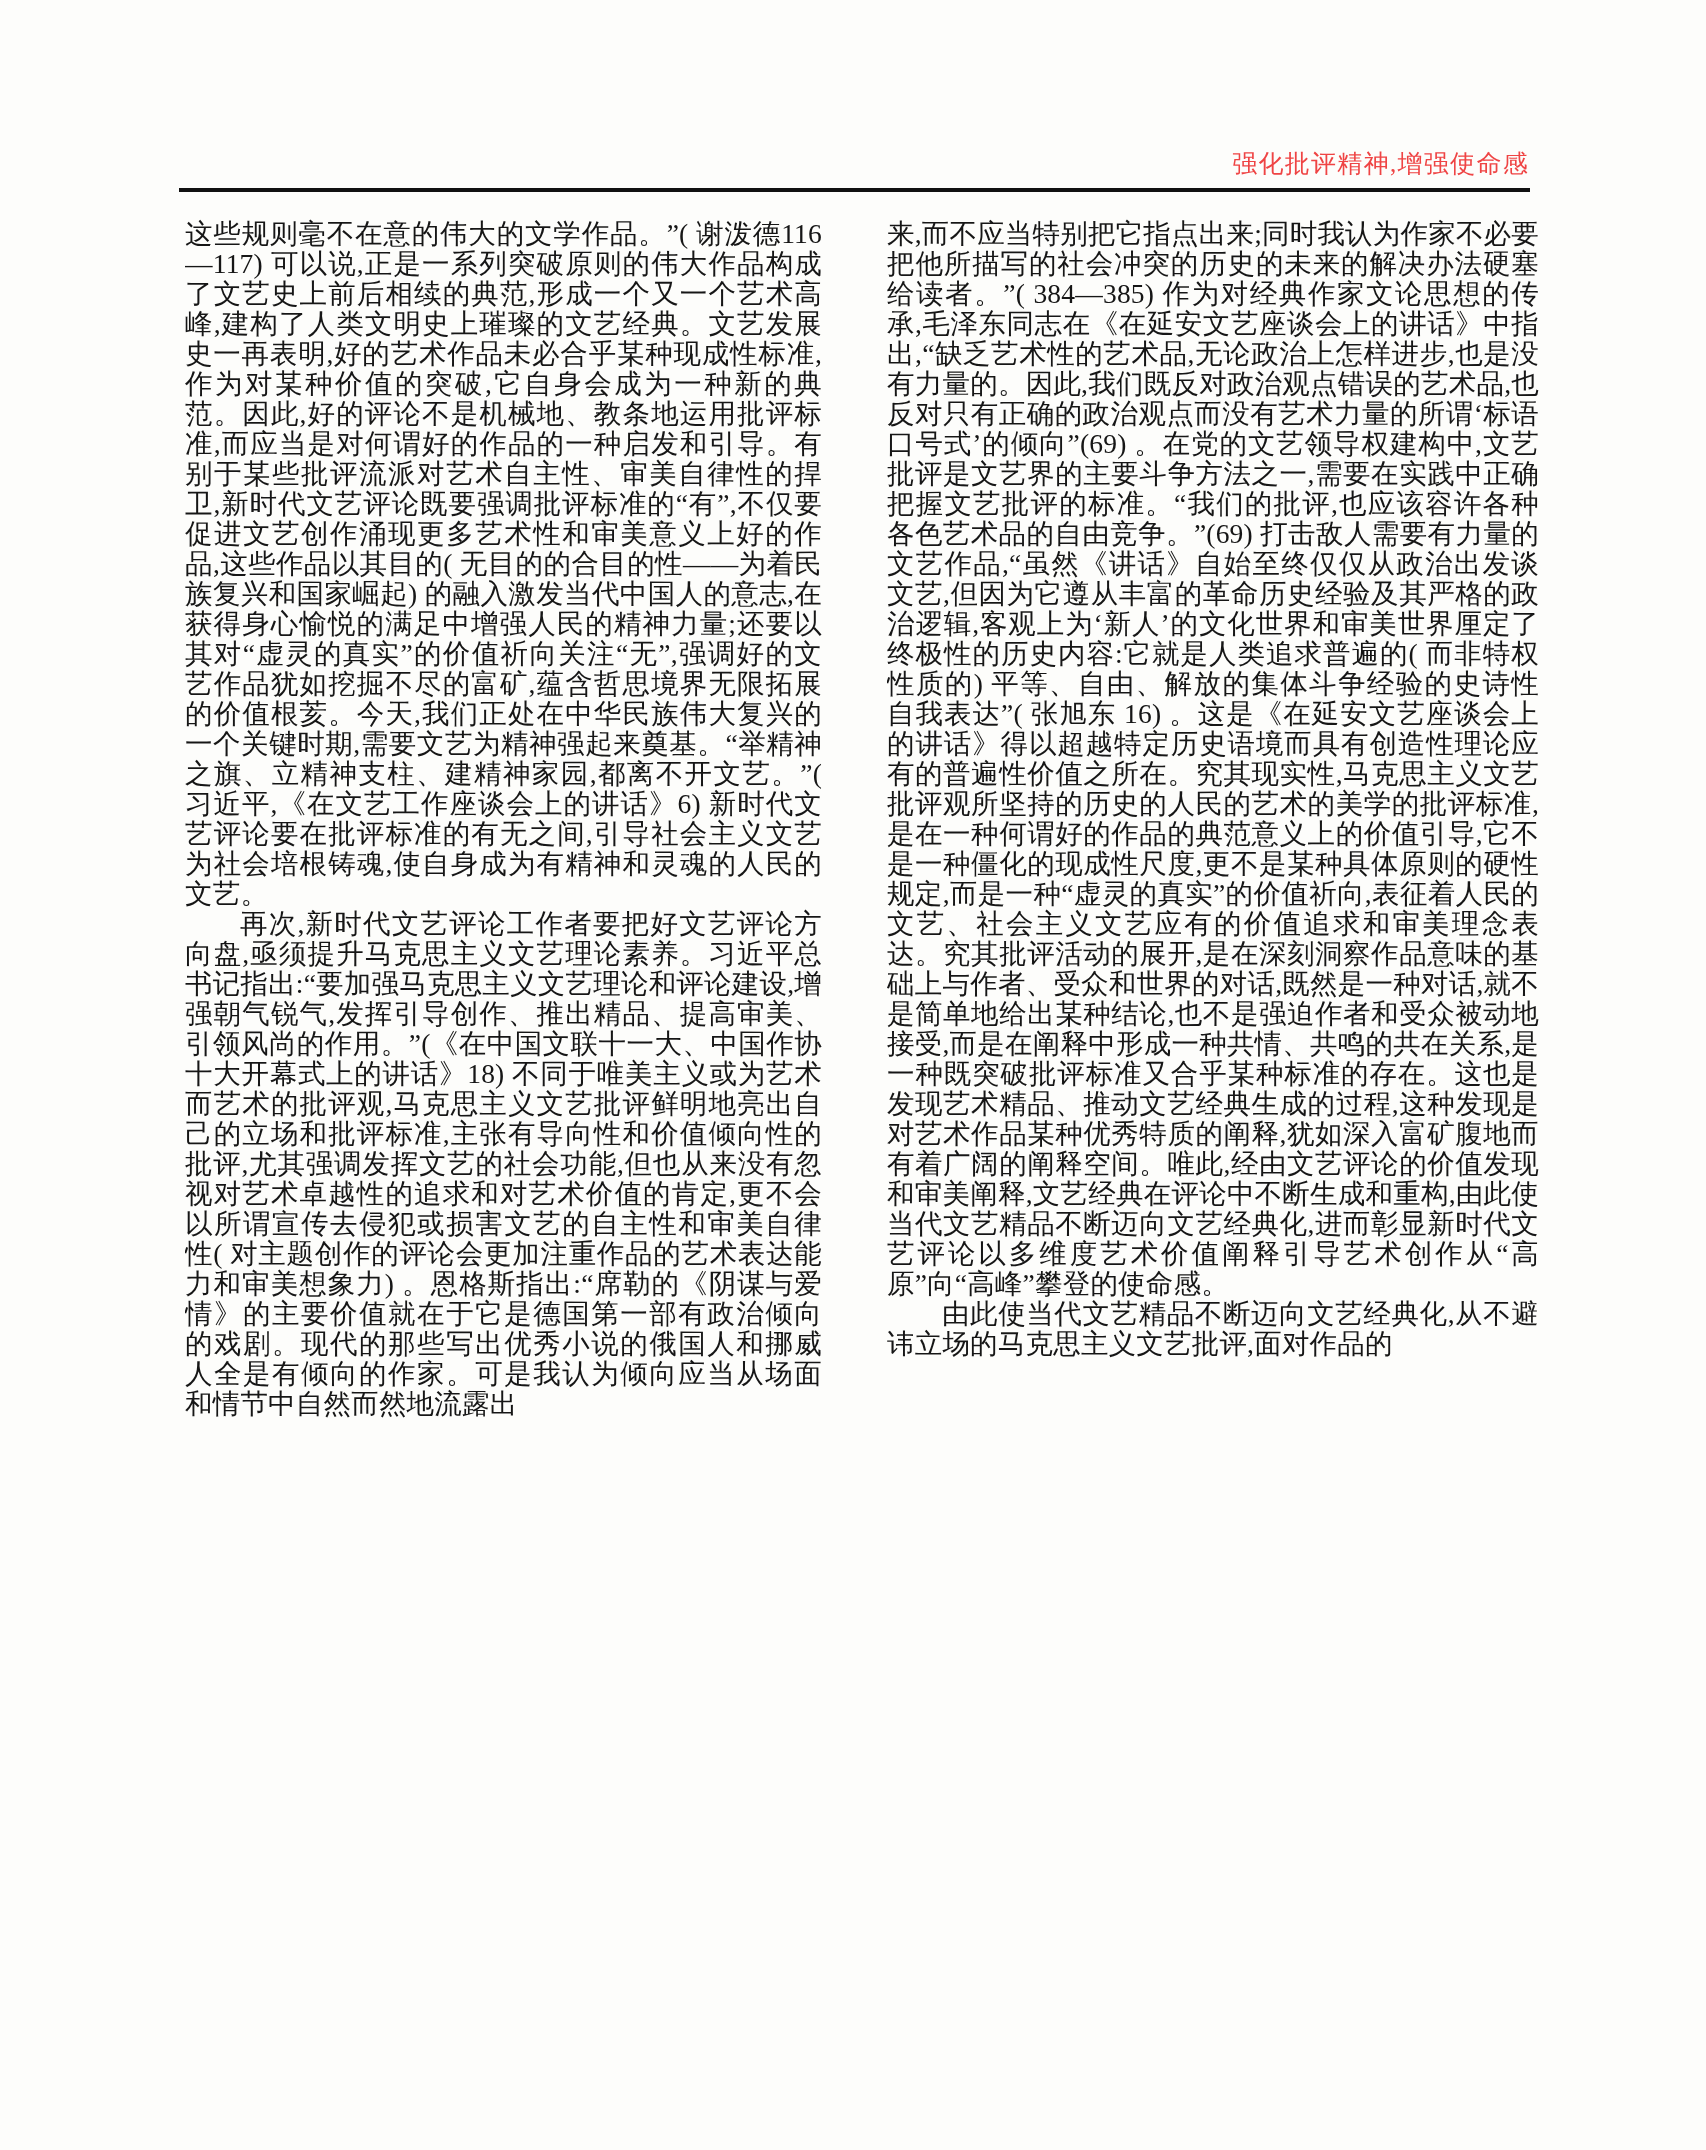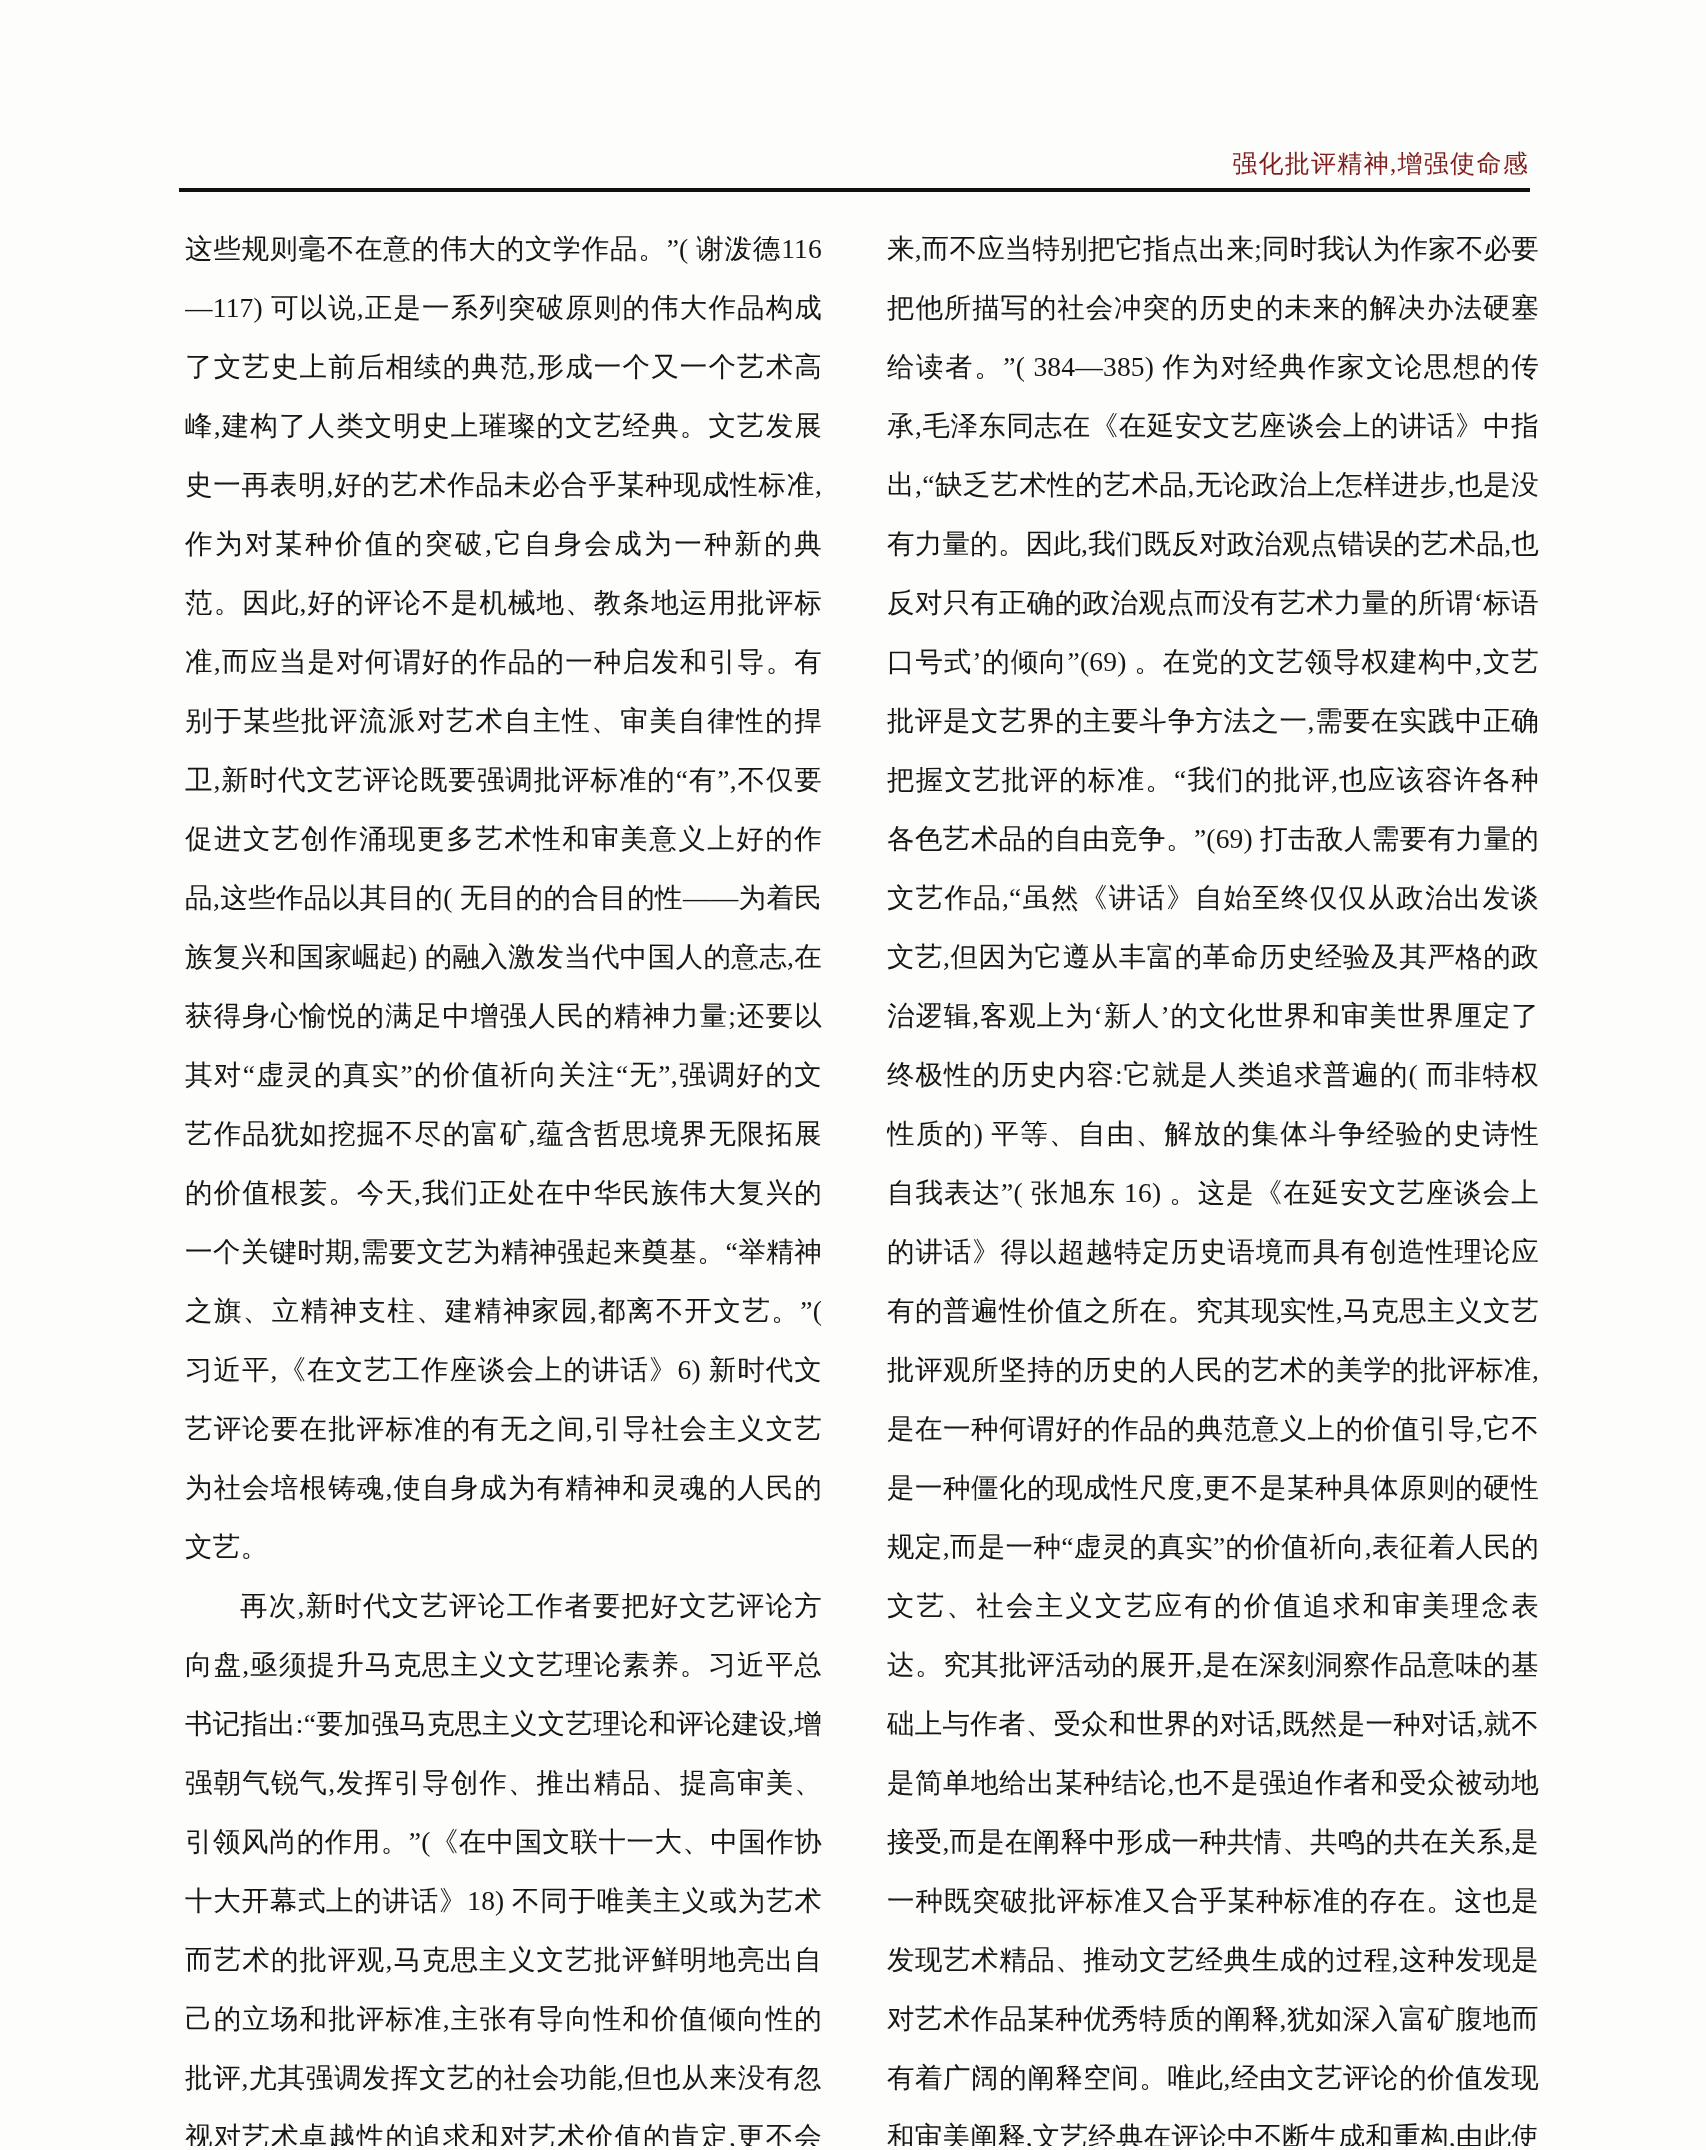--- a/index.html
+++ b/index.html
@@ -18,37 +18,37 @@
   }
   .running-header {
     position: absolute;
     top: 147px;
     left: 179px;
     right: 178px;
     text-align: right;
     font-size: 25px;
     letter-spacing: 1.3px;
     white-space: nowrap;
-    color: #7f1d1d;
+    color: #ef4444;
   }
   .header-rule {
     position: absolute;
     top: 188px;
     left: 179px;
     width: 1351px;
     height: 3.9px;
     background: #111111;
   }
   .column {
     position: absolute;
     top: 219px;
     height: 1927px;
     overflow: hidden;
     font-size: 27.5px;
-    line-height: 59px;
+    line-height: 30px;
     text-align: justify;
     text-justify: inter-character;
     letter-spacing: 0.2px;
   }
   .column-left {
     left: 185px;
     width: 637px;
   }
   .column-right {
     left: 877px;

